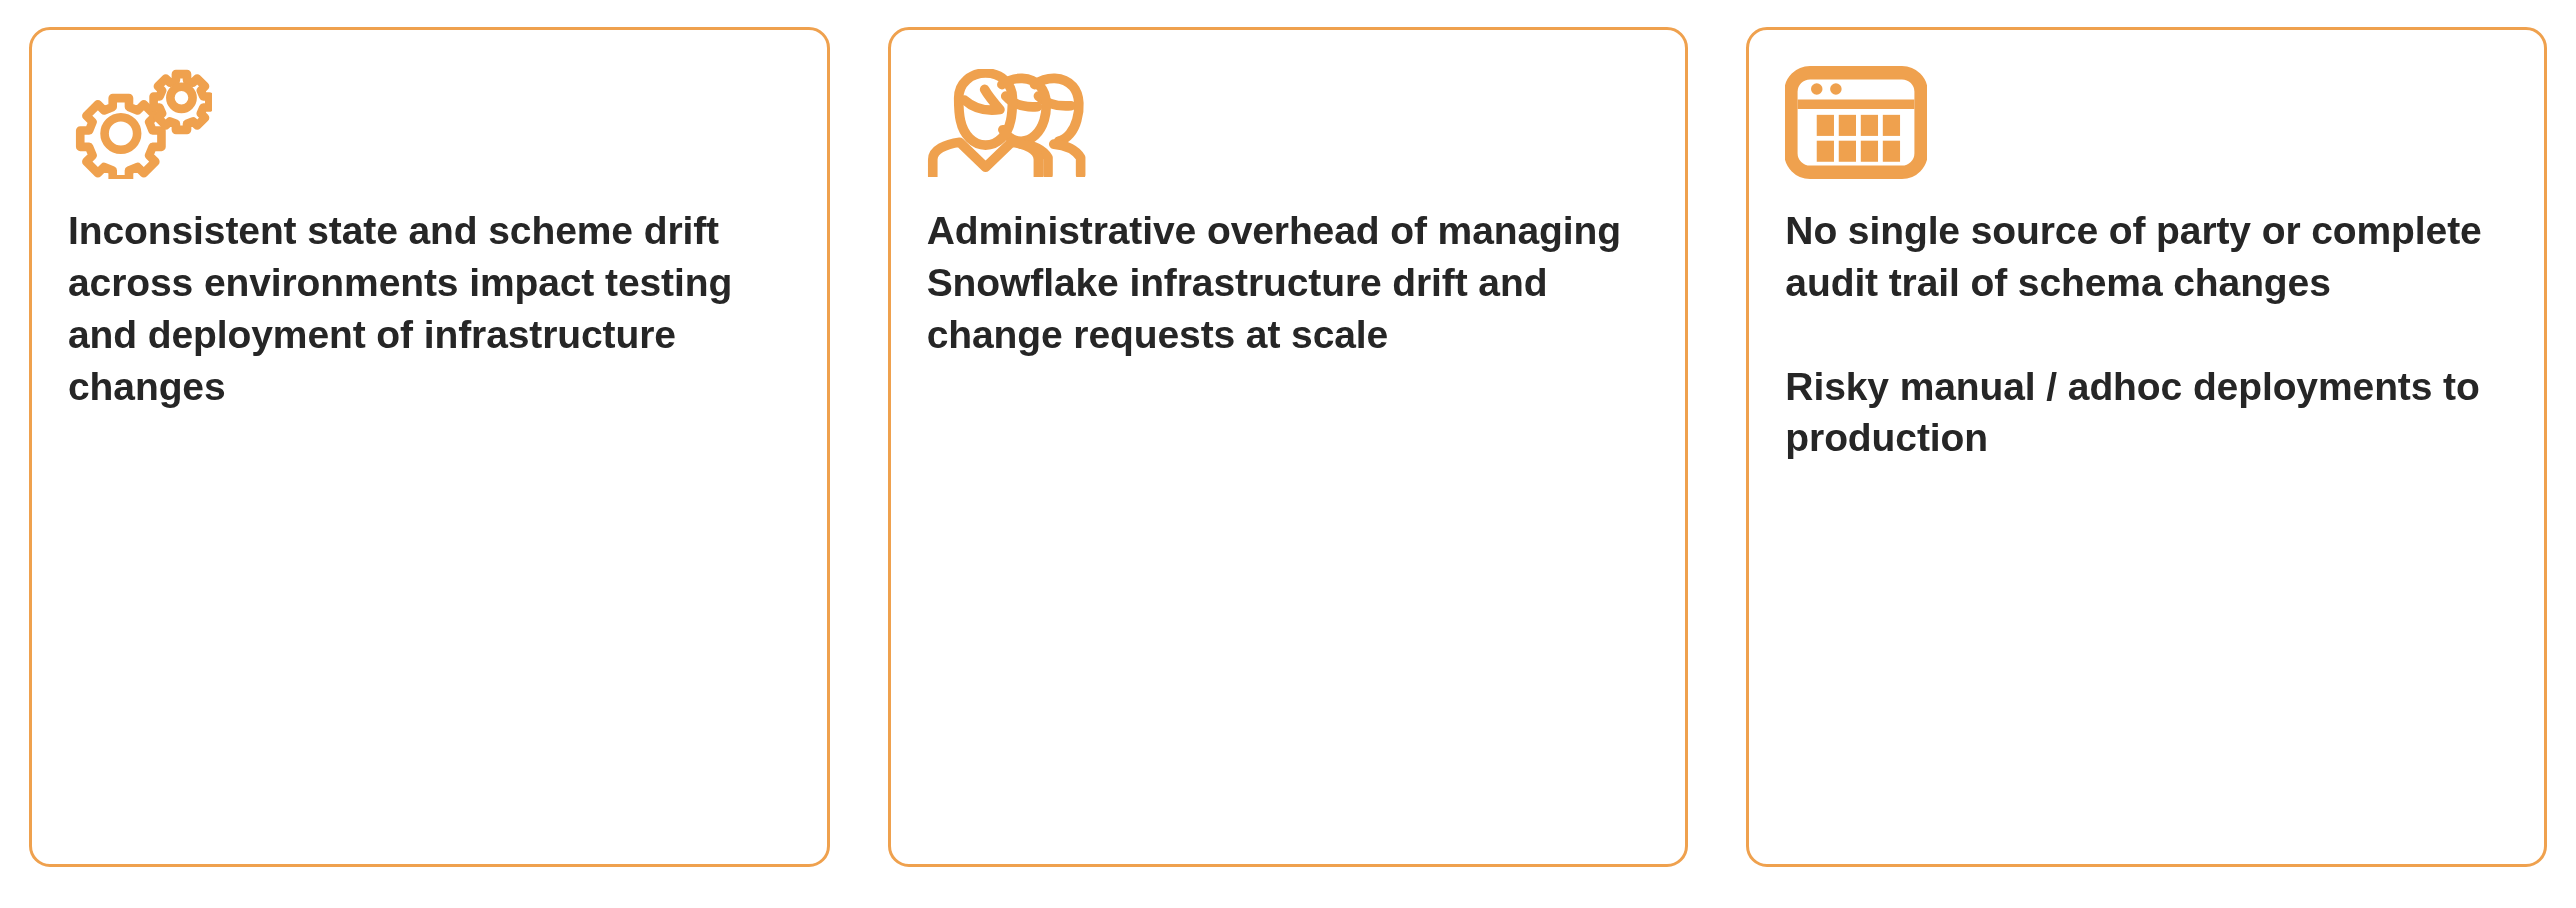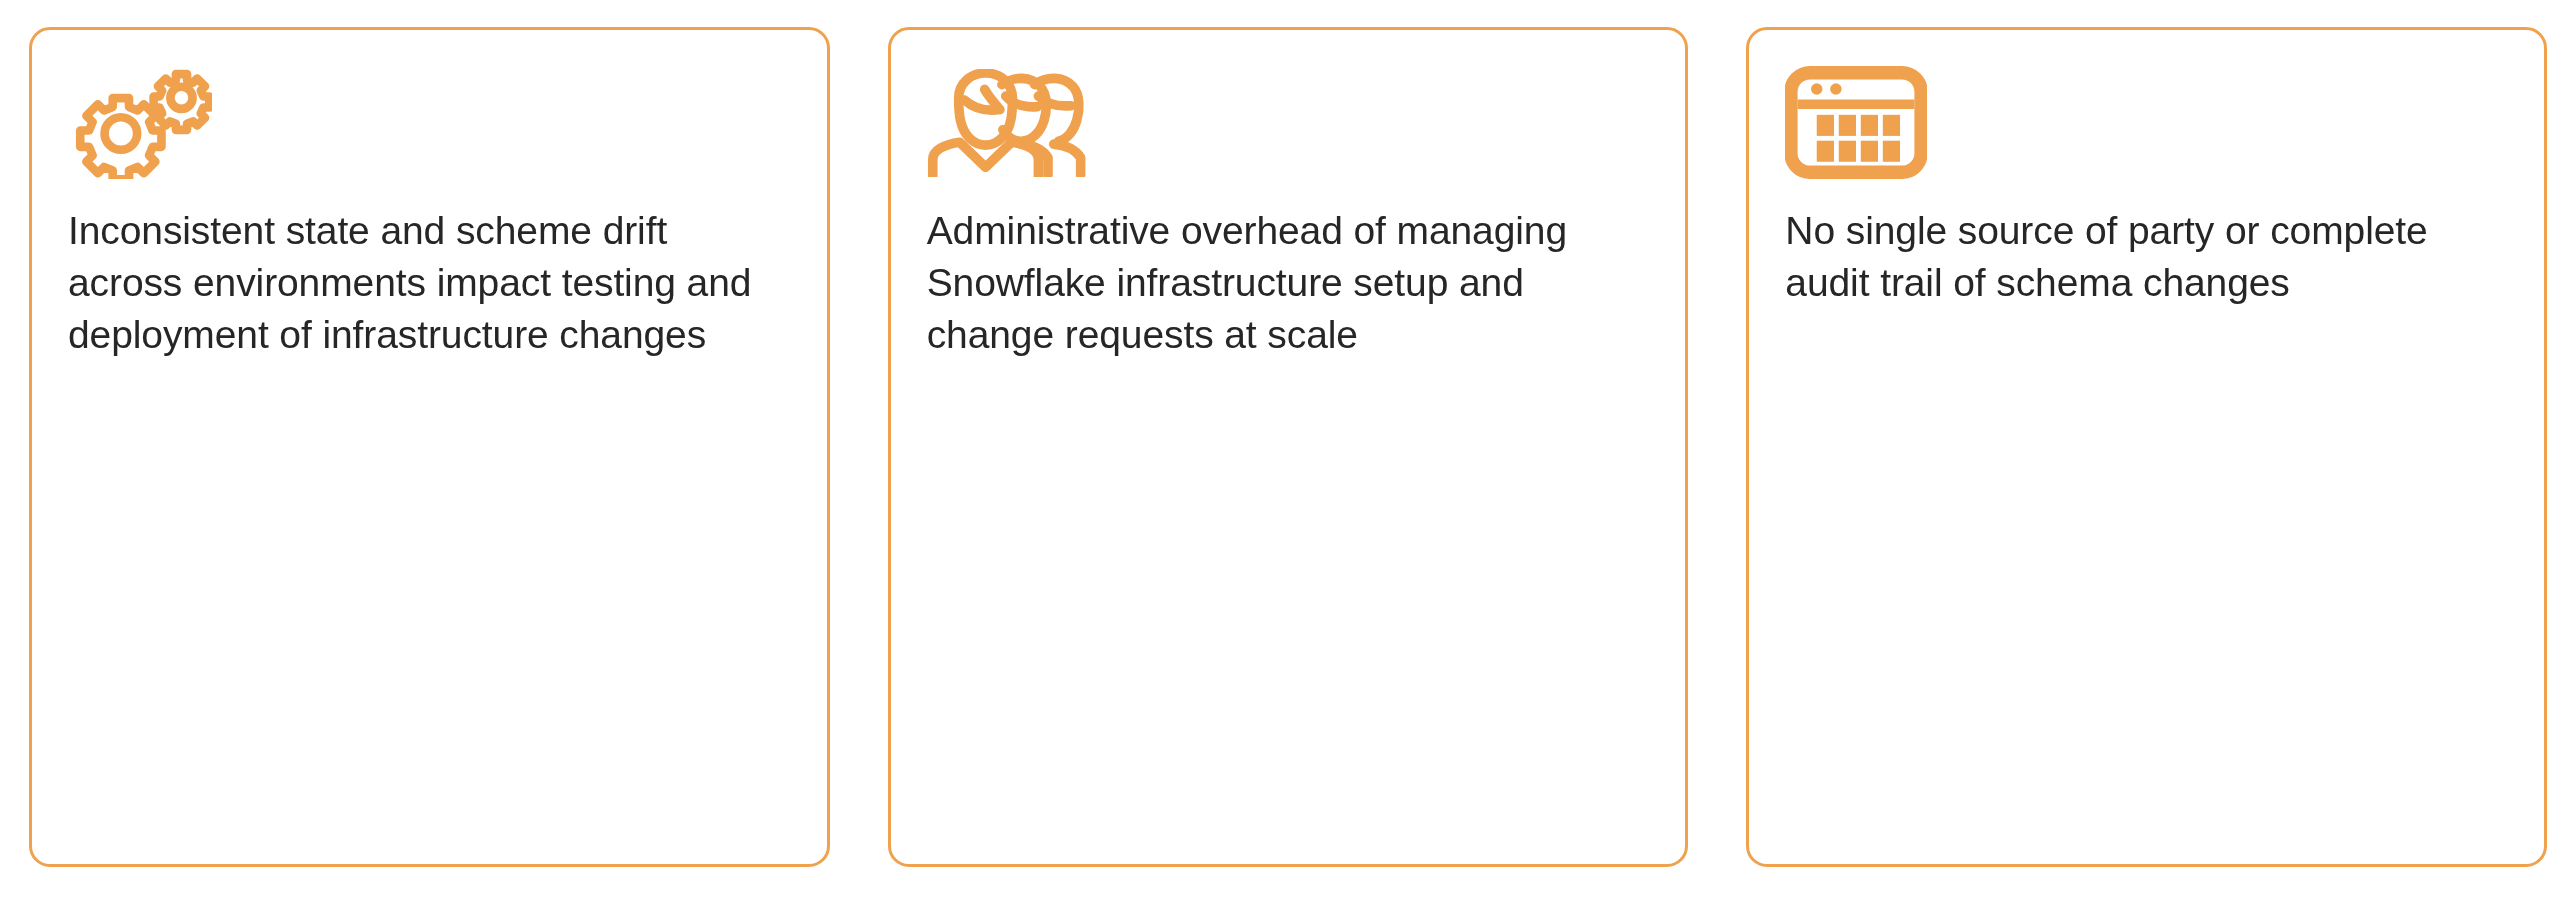--- a/index.html
+++ b/index.html
@@ -54,21 +54,21 @@
   .card-body {
     display: flex;
     flex-direction: column;
     align-items: flex-start;
     width: 100%;
   }
 
   .card-text {
     font-size: 39px;
     line-height: 1.33;
-    font-weight: normal;
+    font-weight: bold;
     color: #262626;
     letter-spacing: -0.1px;
     white-space: pre-line;
     text-align: left;
     margin: 0;
     width: 100%;
   }
   .card-text + .card-text {
     margin-top: 1.33em;
   }
@@ -109,21 +109,21 @@
           <path d="M82 28 c8 9 20 12 33 11"></path>
           <path d="M98 78 c12 1 22 5 28 14 v18"></path>
 
           <path d="M33 30 c0-16 13-26 28-26 c16 0 28 11 28 26 c0 8 0 16-2 24 c-3 14-13 25-26 25 c-13 0-23-11-26-25 c-2-8-2-16-2-24 z"></path>
           <path d="M39 32 c10 9 23 12 37 10 c-7-8-12-14-16-21"></path>
           <path d="M6 112 v-18 c0-10 13-16 28-18 l27 26 l27-26 c15 2 28 8 28 18 v18"></path>
         </g>
       </svg>
     </div>
     <div class="card-body">
-      <p class="card-text">Administrative overhead of managing Snowflake infrastructure setup and change requests at scale</p>
+      <p class="card-text">Administrative overhead of managing Snowflake infrastructure drift and change requests at scale</p>
 
     </div>
   </div>
 
 
   <div class="card">
     <div class="card-icon">
       <svg width="142" height="113" viewBox="0 0 148 118" fill="none" xmlns="http://www.w3.org/2000/svg">
         <rect x="6" y="7" width="136" height="104" rx="20" ry="20" stroke="#EFA14E" stroke-width="14" fill="none"></rect>
         <path d="M13 40 H135" stroke="#EFA14E" stroke-width="10"></path>
@@ -136,17 +136,18 @@
           <rect x="102" y="51" width="18" height="22"></rect>
           <rect x="33" y="78" width="18" height="22"></rect>
           <rect x="56" y="78" width="18" height="22"></rect>
           <rect x="79" y="78" width="18" height="22"></rect>
           <rect x="102" y="78" width="18" height="22"></rect>
         </g>
       </svg>
     </div>
     <div class="card-body">
       <p class="card-text">No single source of party or complete audit trail of schema changes</p>
+      <p class="card-text">Risky manual / adhoc deployments to production</p>
     </div>
   </div>
 
 </div>
 
 
 </body></html>

